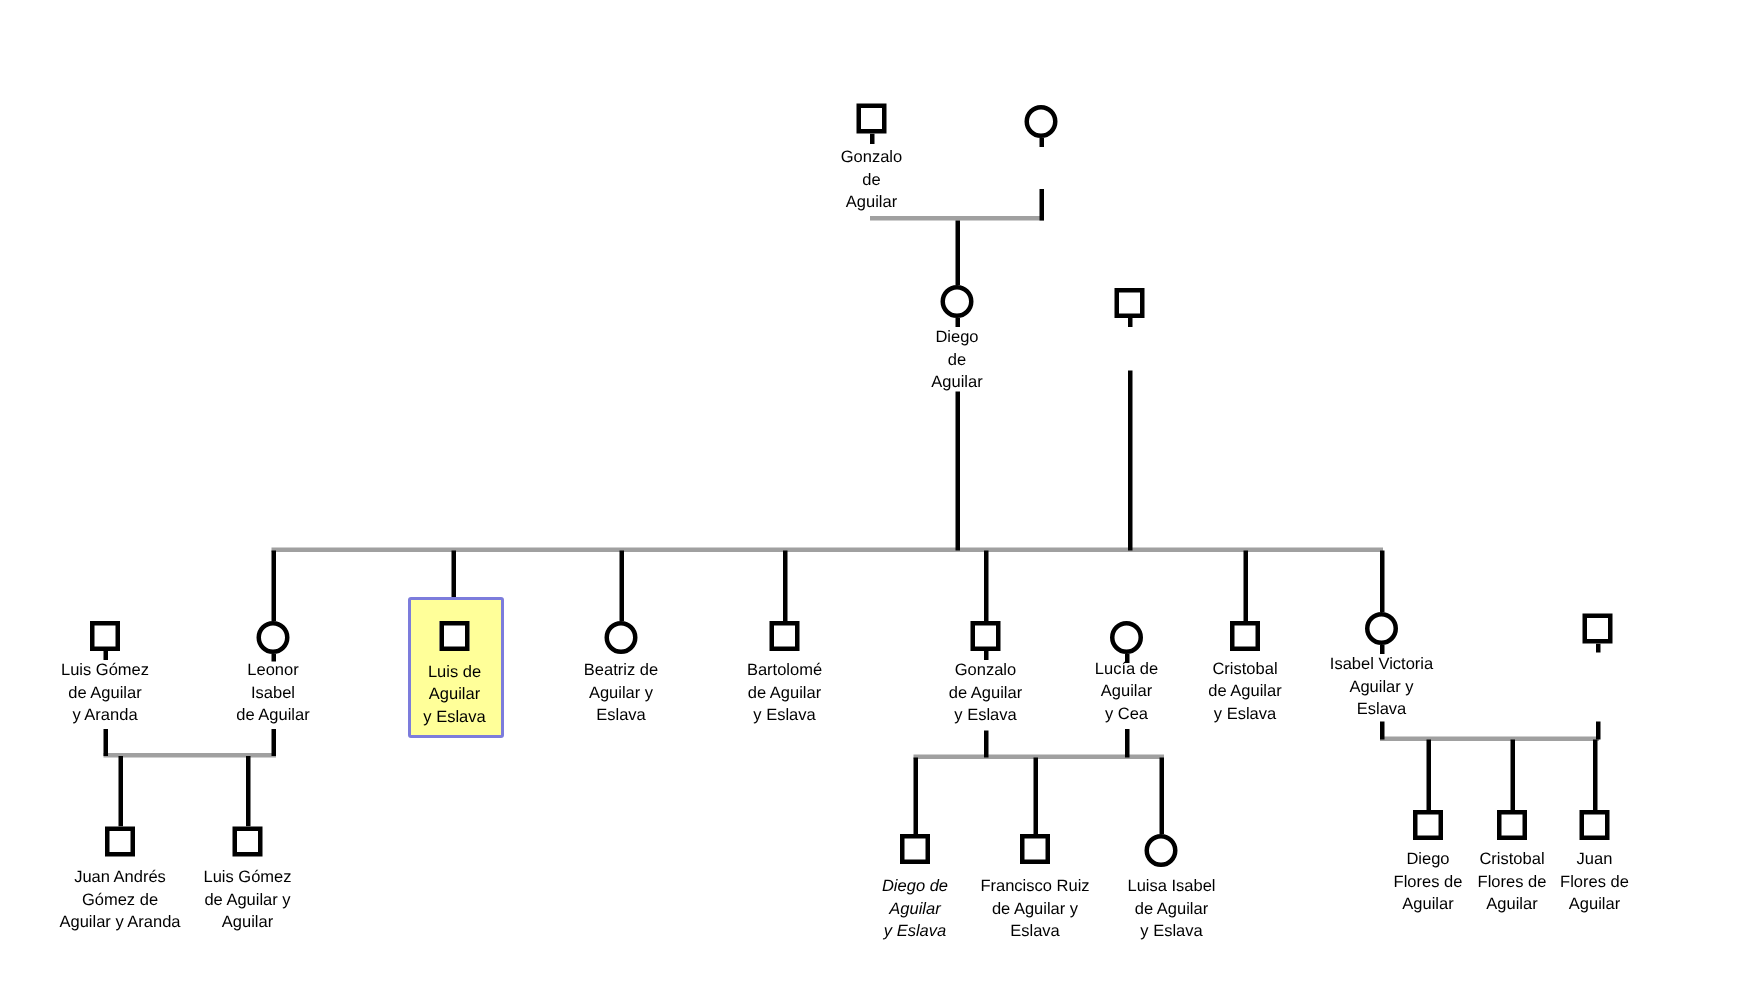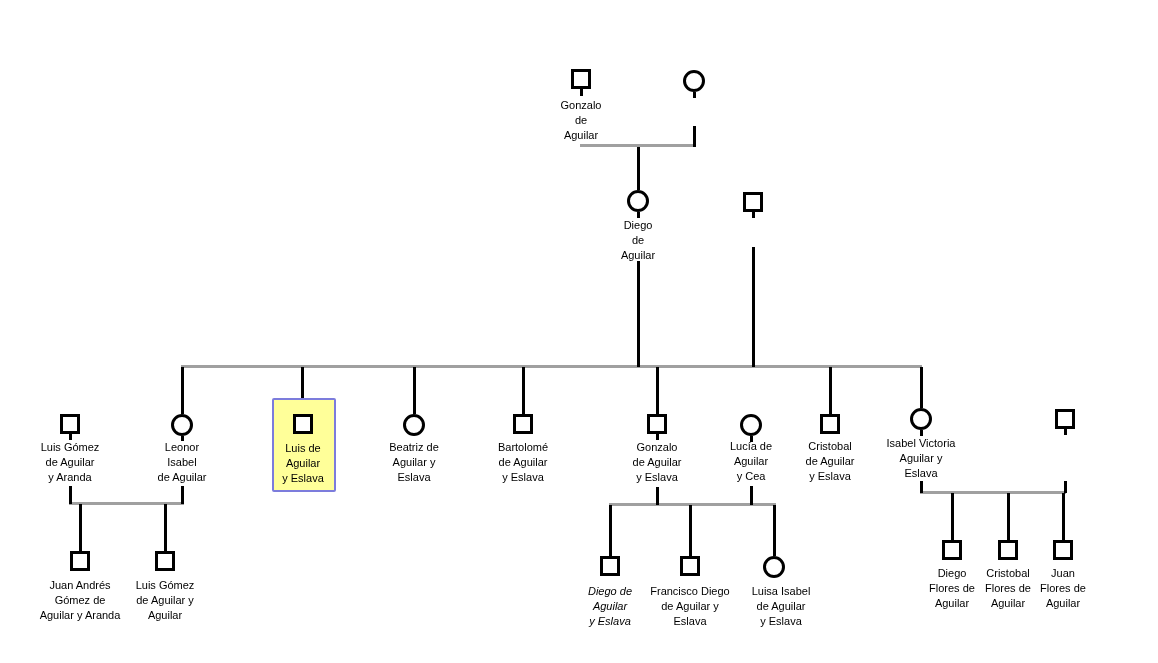--- a/index.html
+++ b/index.html
@@ -179,21 +179,21 @@
       <div>Aguilar</div>
     </div>
     <div class="shape square" style="left: 600px; top: 556px; border-color: rgb(0, 0, 0); background: rgb(255, 255, 255);"></div>
     <div class="person-label" style="left: 550px; top: 584px; color: rgb(0, 0, 0); font-style: italic;">
       <div>Diego de</div>
       <div>Aguilar</div>
       <div>y Eslava</div>
     </div>
     <div class="shape square" style="left: 680px; top: 556px; border-color: rgb(0, 0, 0); background: rgb(255, 255, 255);"></div>
     <div class="person-label" style="left: 630px; top: 584px; color: rgb(0, 0, 0);">
-      <div>Francisco Diego</div>
+      <div>Francisco Ruiz</div>
       <div>de Aguilar y</div>
       <div>Eslava</div>
     </div>
     <div class="shape circle" style="left: 763px; top: 556px; border-color: rgb(0, 0, 0); background: rgb(255, 255, 255);"></div>
     <div class="person-label" style="left: 721px; top: 584px; color: rgb(0, 0, 0);">
       <div>Luisa Isabel</div>
       <div>de Aguilar</div>
       <div>y Eslava</div>
     </div>
     <div class="shape square" style="left: 942px; top: 540px; border-color: rgb(0, 0, 0); background: rgb(255, 255, 255);"></div>

